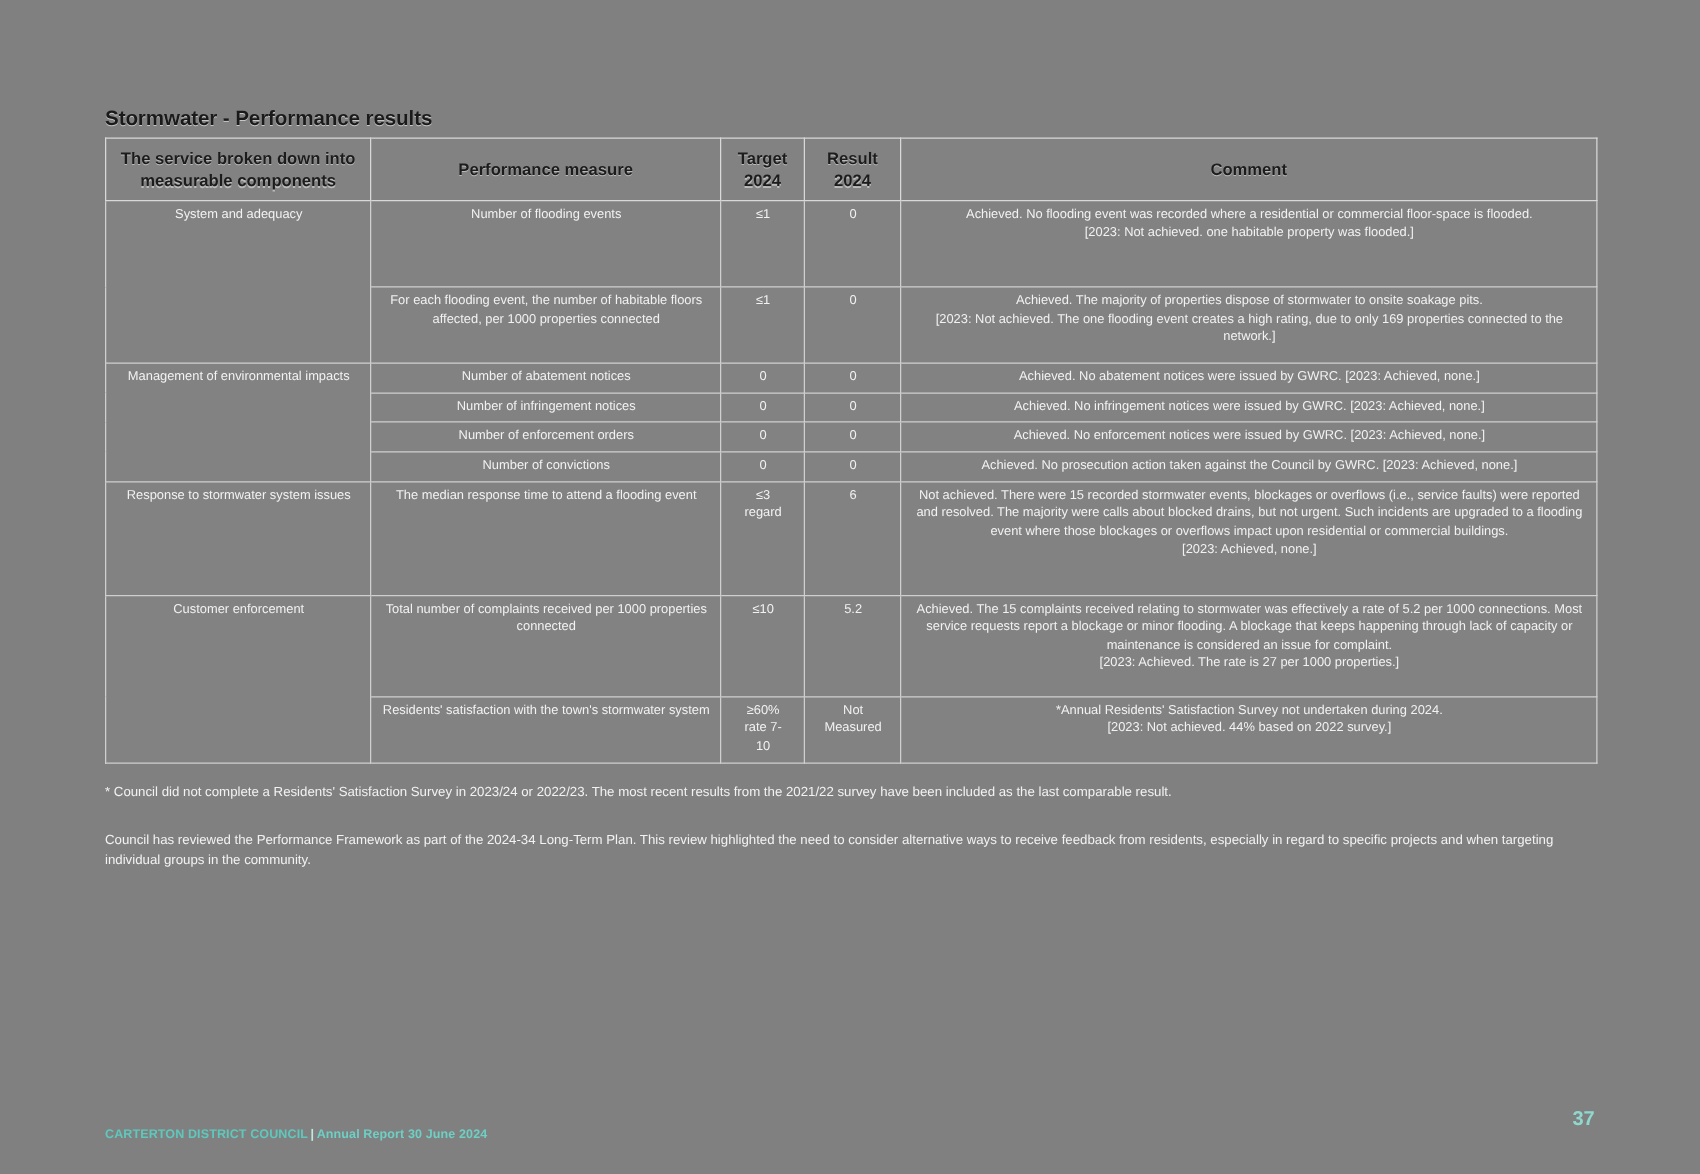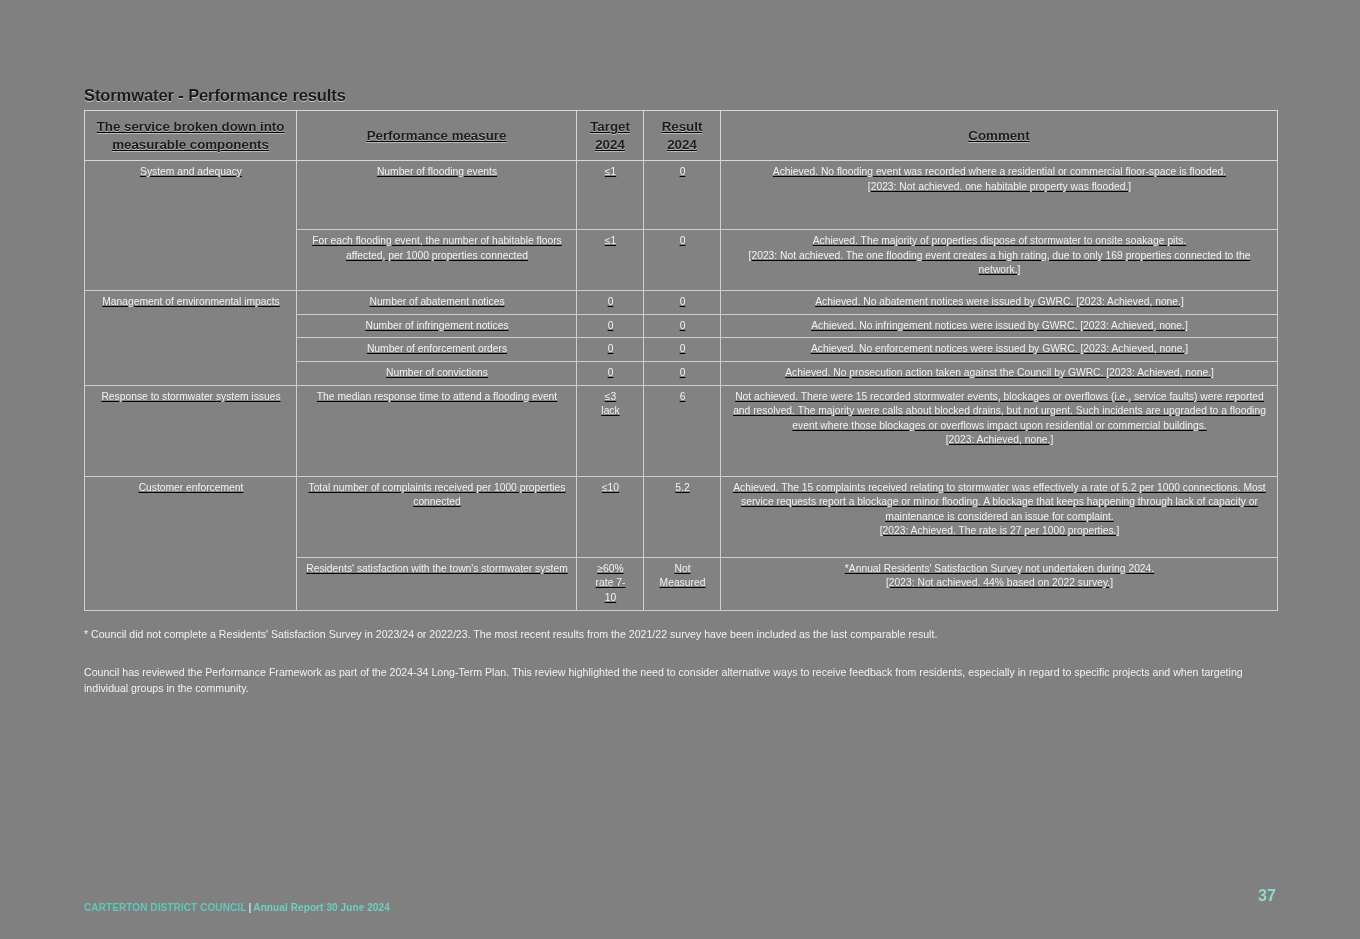--- a/index.html
+++ b/index.html
@@ -36,21 +36,20 @@
   }
 
   
   table.perf {
     position: absolute;
     left: 84px;
     top: 110px;
     width: 1193px;
     border-collapse: collapse;
     table-layout: fixed;
-    text-decoration: underline;
   }
   table.perf td, table.perf th {
     vertical-align: top;
     padding: 4px 6px 4px 7px;
     font-size: 10.3px;
     line-height: 1.42;
     color: #f2f2f2;
     border: 1px solid #cfcfcf;
     background: #828282;
     text-align: center;
@@ -213,21 +212,21 @@
         <td class="comment">
           <p>Achieved.  No prosecution action taken against the Council by GWRC. [2023: Achieved, none.]</p>
         </td>
       </tr>
 
       <tr class="grp-top">
         <td class="cat">Response to stormwater system issues</td>
         <td>The median response time to attend a flooding event</td>
         <td class="num cell-lines">
           <span>≤3</span>
-          <span>lack</span>
+          <span>regard</span>
         </td>
         <td class="num">6</td>
         <td class="comment" style="height:82px">
           <p>Not achieved.  There were 15 recorded stormwater events, blockages or overflows (i.e., service faults) were reported and resolved. The majority were calls about blocked drains, but not urgent. Such incidents are upgraded to a flooding event where those blockages or overflows impact upon residential or commercial buildings.</p>
           <p>[2023: Achieved, none.]</p>
         </td>
       </tr>
 
       <tr class="grp-top">
         <td class="cat" rowspan="2">Customer enforcement</td>

